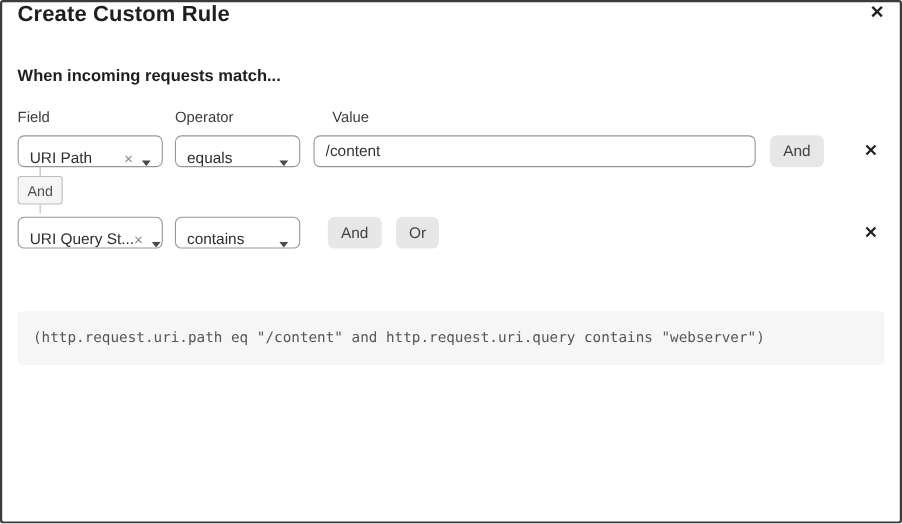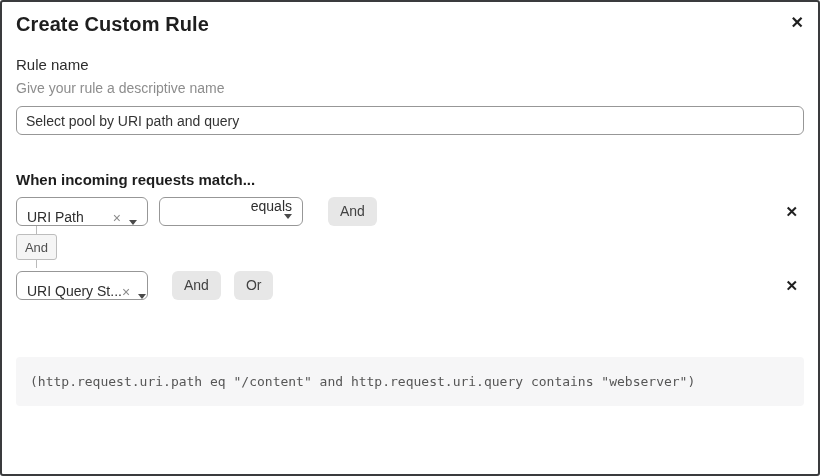--- a/index.html
+++ b/index.html
@@ -15,21 +15,20 @@
     padding: 0 14px;
     position: relative;
     overflow: hidden;
   }
 
   
   .modal-header {
     display: flex;
     justify-content: space-between;
     align-items: flex-start;
-    padding-top: 11px;
   }
   .modal-title {
     font-size: 20px;
     font-weight: 700;
     color: #1e1e1e;
     letter-spacing: 0.1px;
   }
   .close-btn {
     background: none;
     border: none;
@@ -77,21 +76,21 @@
     border-radius: 6px;
     padding: 0 10px;
     font-size: 14px;
     color: #2e2e2e;
     background: #fff;
     cursor: pointer;
     white-space: nowrap;
     overflow: hidden;
   }
   .select-field { width: 132px; margin-right: 11px; }
-  .select-operator { width: 144px; margin-right: 12px; flex-direction: column; }
+  .select-operator { width: 114px; margin-right: 12px; }
   .clear-x { margin-left: auto; color: #8b8b8b; font-size: 14px; margin-right: 8px; line-height: 1; }
   .caret {
     width: 0; height: 0;
     border-left: 4.5px solid transparent;
     border-right: 4.5px solid transparent;
     border-top: 5.5px solid #4a4a4a;
     flex-shrink: 0;
   }
   .caret-auto { margin-left: auto; }
   .value-input {
@@ -168,56 +167,61 @@
 </head>
 <body>
 
 <div class="modal">
 
   <div class="modal-header">
     <div class="modal-title">Create Custom Rule</div>
     <button class="close-btn">✕</button>
   </div>
 
-  <div class="rule-name">
-    <div class="section-label">Rule name</div>
-    <div class="section-hint">Give your rule a descriptive name</div>
-    <input class="text-input" type="text" value="Select pool by URI path and query" style="">
-  </div>
 
   <div class="match-section">
     <div class="match-heading">When incoming requests match...</div>
 
+    <div class="col-labels">
+      <div class="col-field">Field</div>
+      <div class="col-operator">Operator</div>
+      <div class="col-value">Value</div>
+    </div>
 
     <div class="cond-row">
       <div class="select-box select-field">
         <span>URI Path</span>
         <span class="clear-x">×</span>
         <span class="caret"></span>
       </div>
       <div class="select-box select-operator">
         <span>equals</span>
         <span class="caret caret-auto"></span>
       </div>
+      <input class="value-input value-w1" type="text" value="/content" style="">
       <button class="conj-btn">And</button>
       <button class="delete-x">✕</button>
     </div>
 
     <div>
       <div class="conn-line"></div>
       <div class="conn-badge">And</div>
       <div class="conn-line"></div>
     </div>
 
     <div class="cond-row" style="margin-top:2px;">
       <div class="select-box select-field">
         <span>URI Query St...</span>
         <span class="clear-x">×</span>
         <span class="caret"></span>
       </div>
+      <div class="select-box select-operator">
+        <span>contains</span>
+        <span class="caret caret-auto"></span>
+      </div>
       <button class="conj-btn">And</button>
       <button class="conj-btn">Or</button>
       <button class="delete-x">✕</button>
     </div>
   </div>
 
   <div class="expr-section">
     <div class="expr-code">(http.request.uri.path eq "/content" and http.request.uri.query contains "webserver")</div>
   </div>
 

